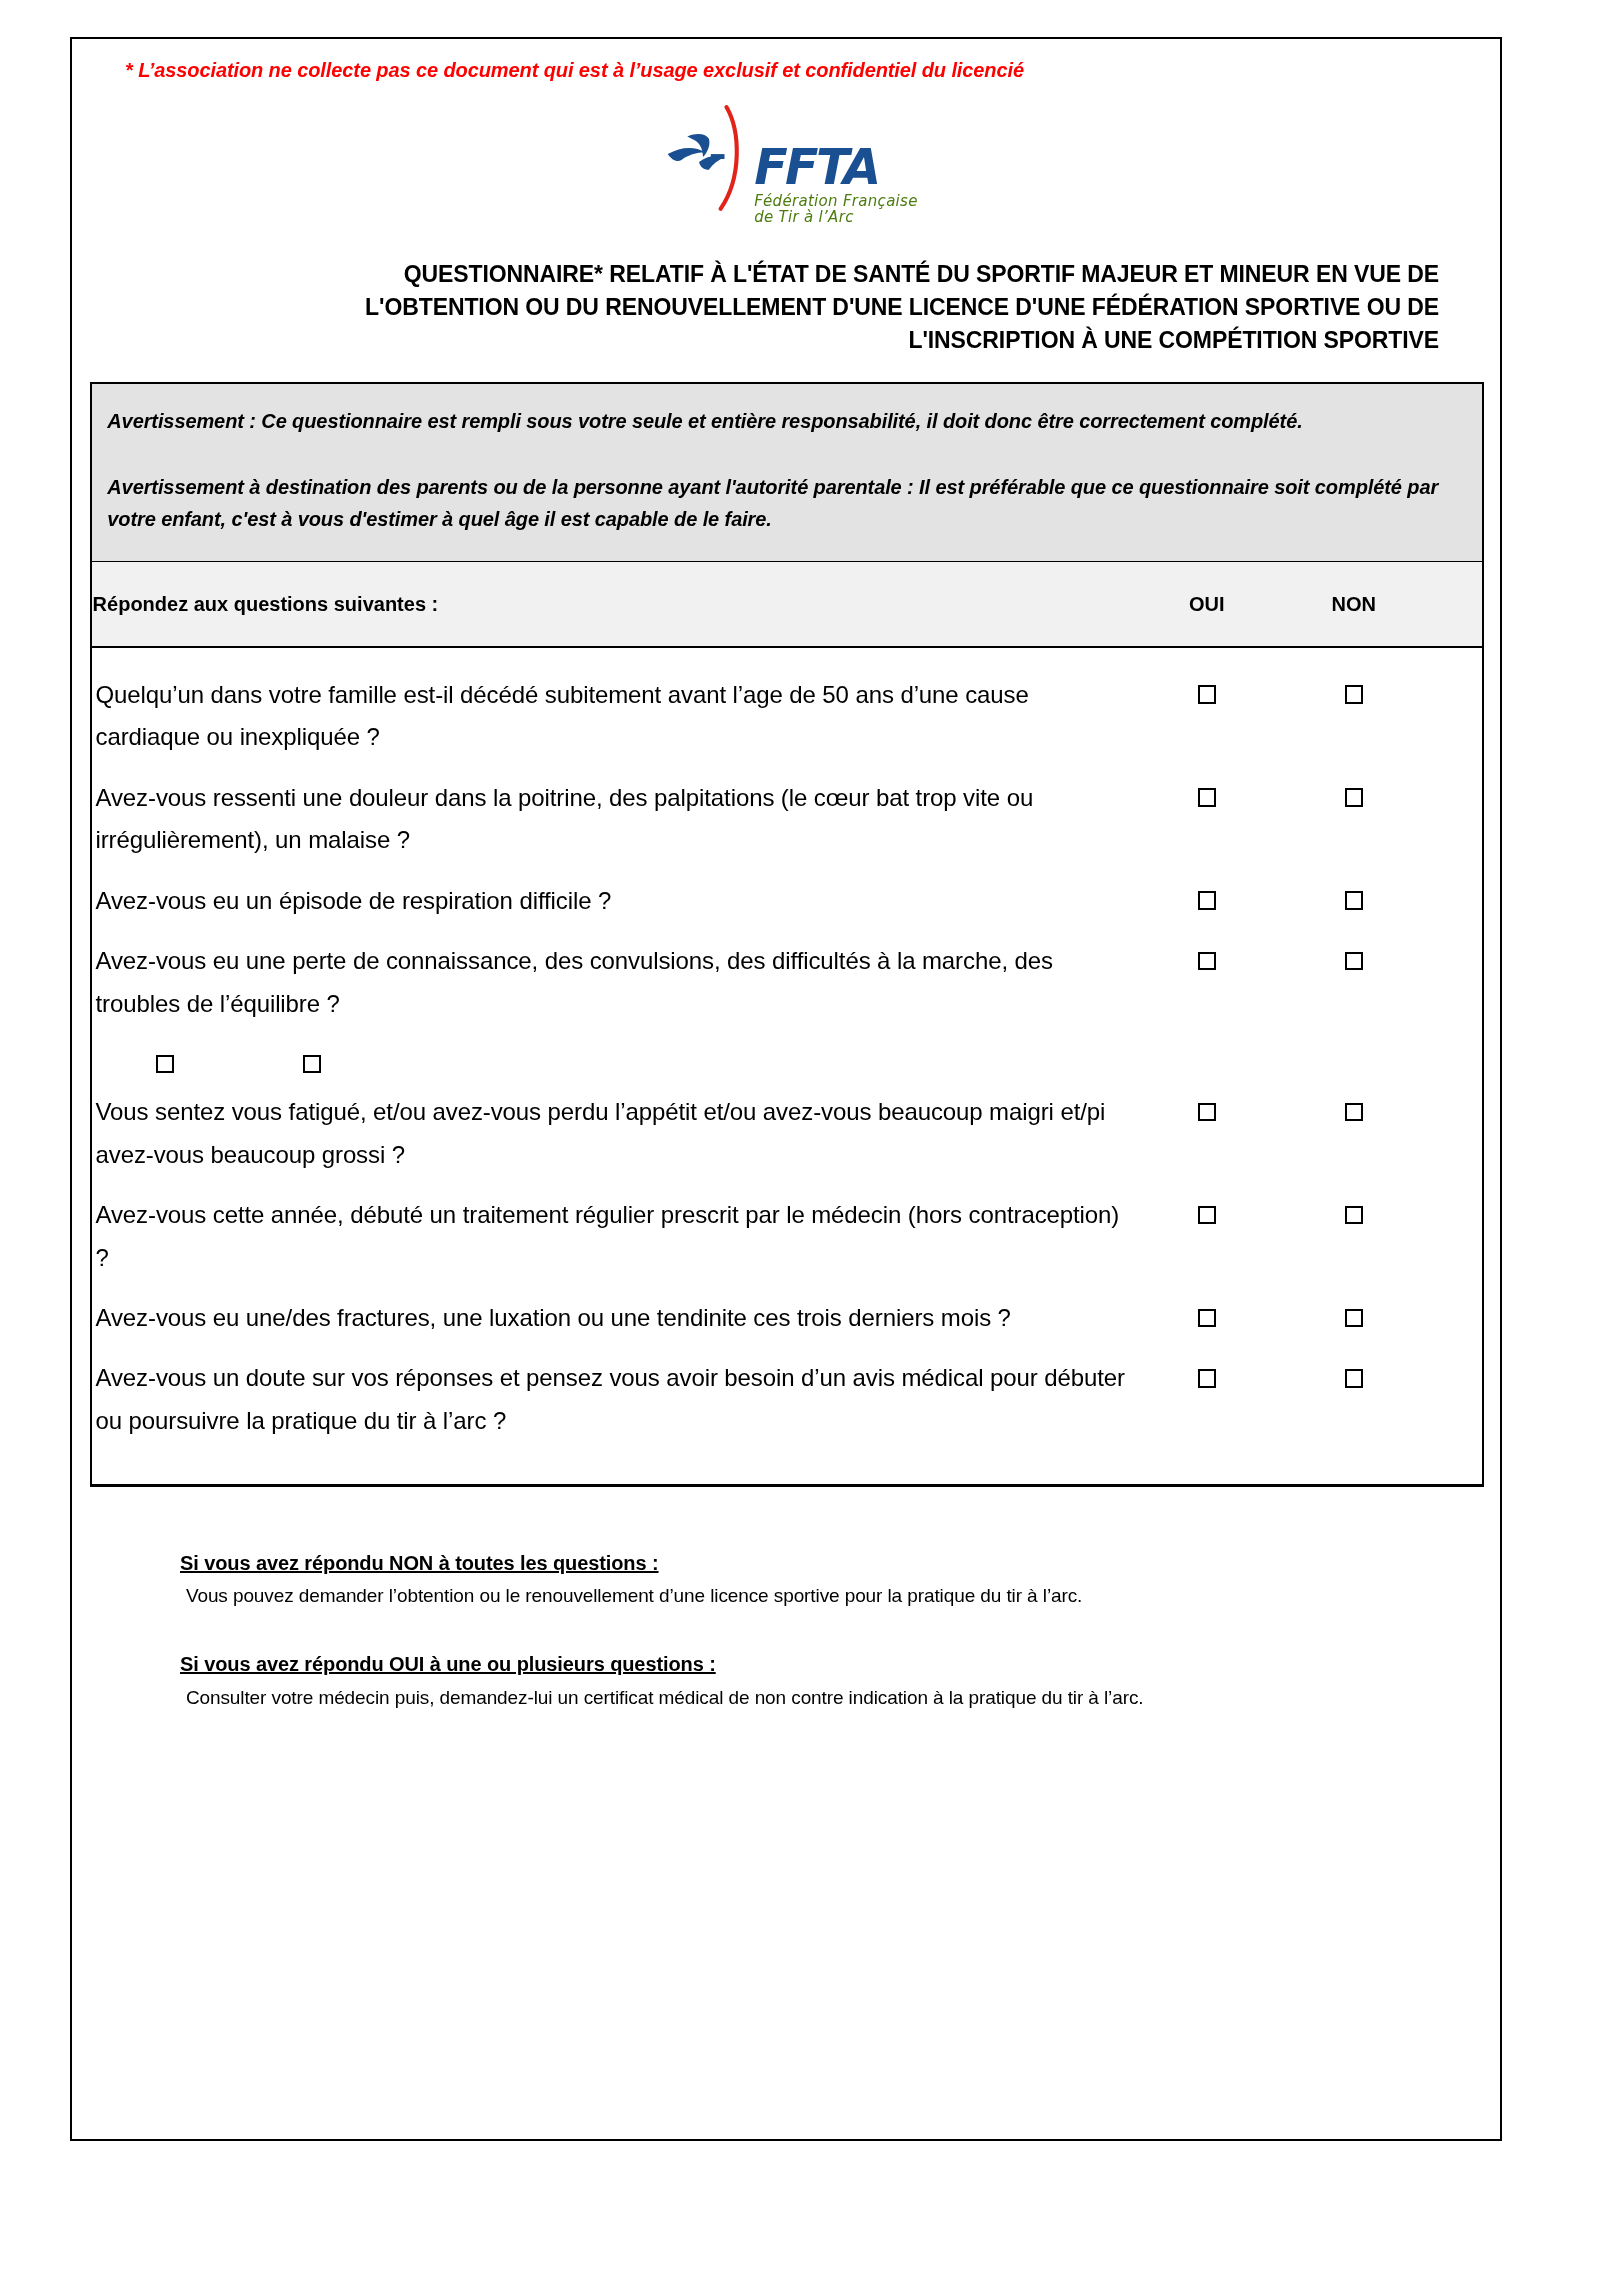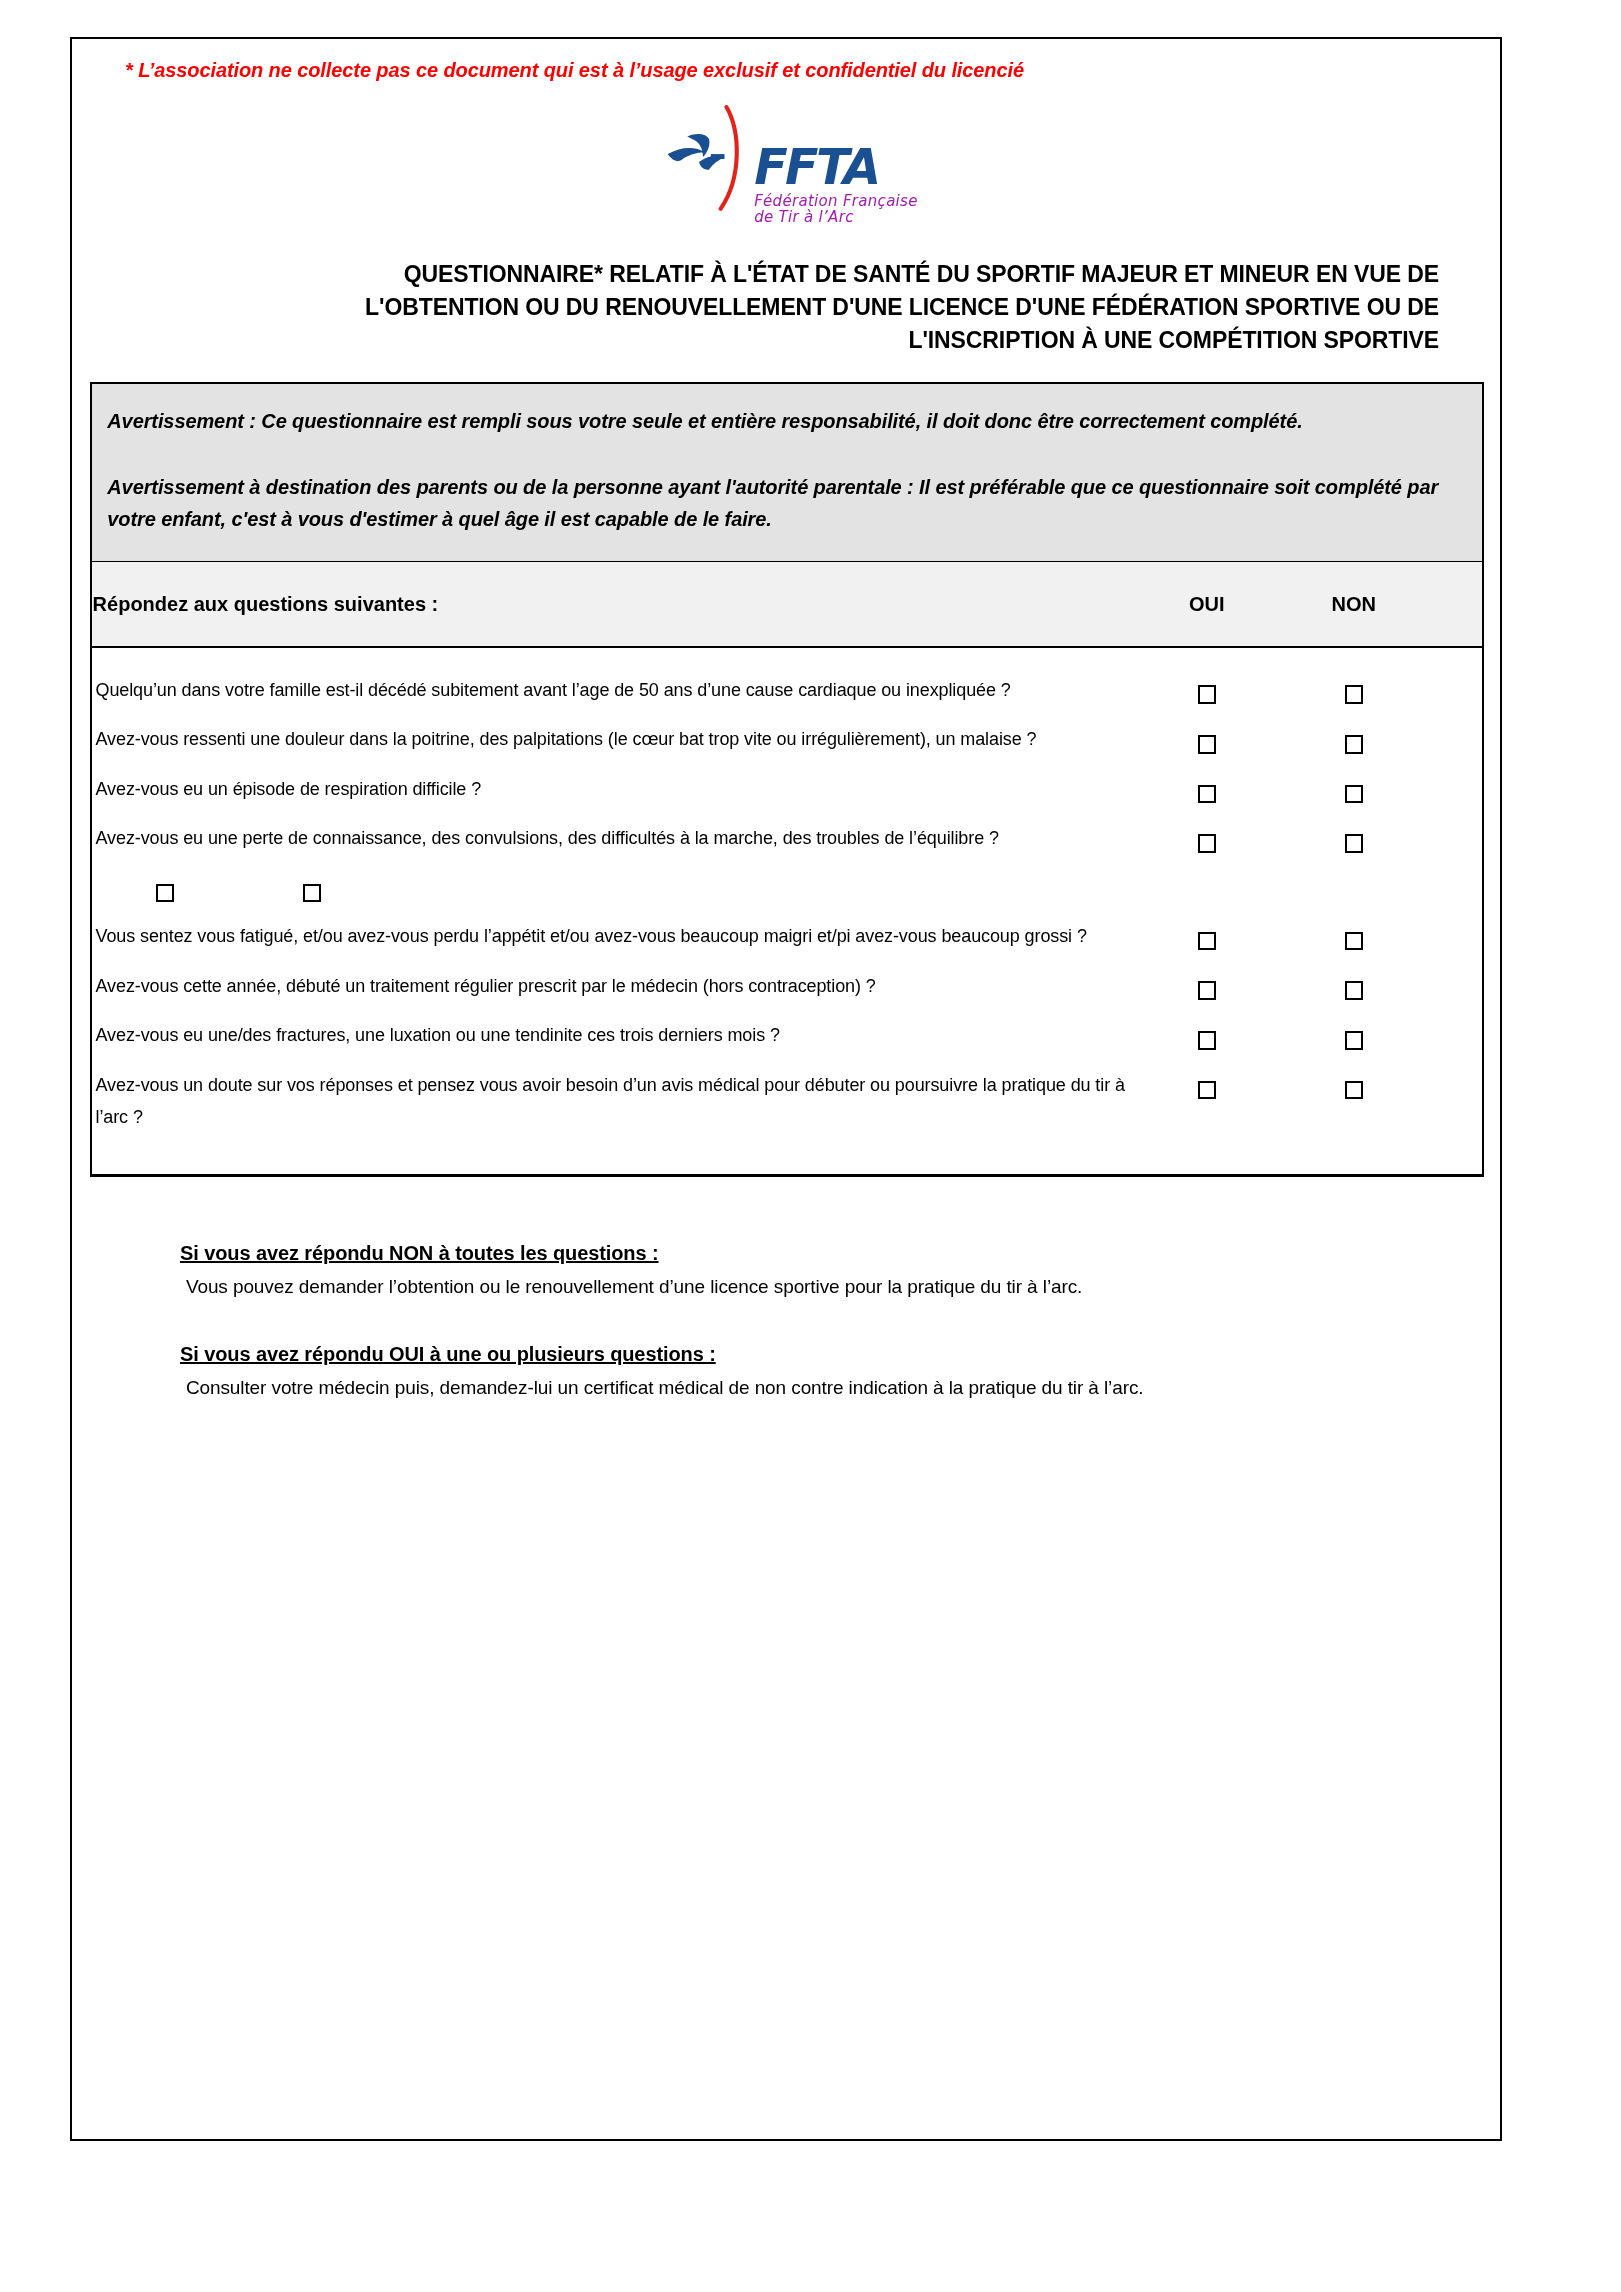--- a/index.html
+++ b/index.html
@@ -71,21 +71,21 @@
     line-height: 0.92;
     color: #1a5091;
     letter-spacing: -2.5px;
     margin-top: 32px;
   }
   .logo-tag {
     font-family: "DejaVu Sans", sans-serif;
     font-style: italic;
     font-size: 15px;
     line-height: 1.08;
-    color: #a21caf;
+    color: #4d7c0f;
     letter-spacing: 0.3px;
     margin-top: 2.9px;
   }
 
   
   .doc-title {
     margin: 33px 61px 0 61px;
     text-align: right;
     font-weight: bold;
     font-size: 23px;
@@ -140,21 +140,21 @@
   .q-body { padding: 15.7px 0 33px 0; }
 
   .q-row {
     display: flex;
     align-items: flex-start;
     padding: 9.8px 0 7.8px 0;
   }
   .q-text {
     flex: 1 1 auto;
     padding-left: 3.9px;
-    font-size: 18px;
+    font-size: 24px;
     line-height: 1.78;
     letter-spacing: -0.1px;
   }
   .q-cell {
     flex: none;
     display: flex;
     justify-content: center;
     padding-top: 11.8px;
   }
   .q-cell.yes { width: 147px; }

